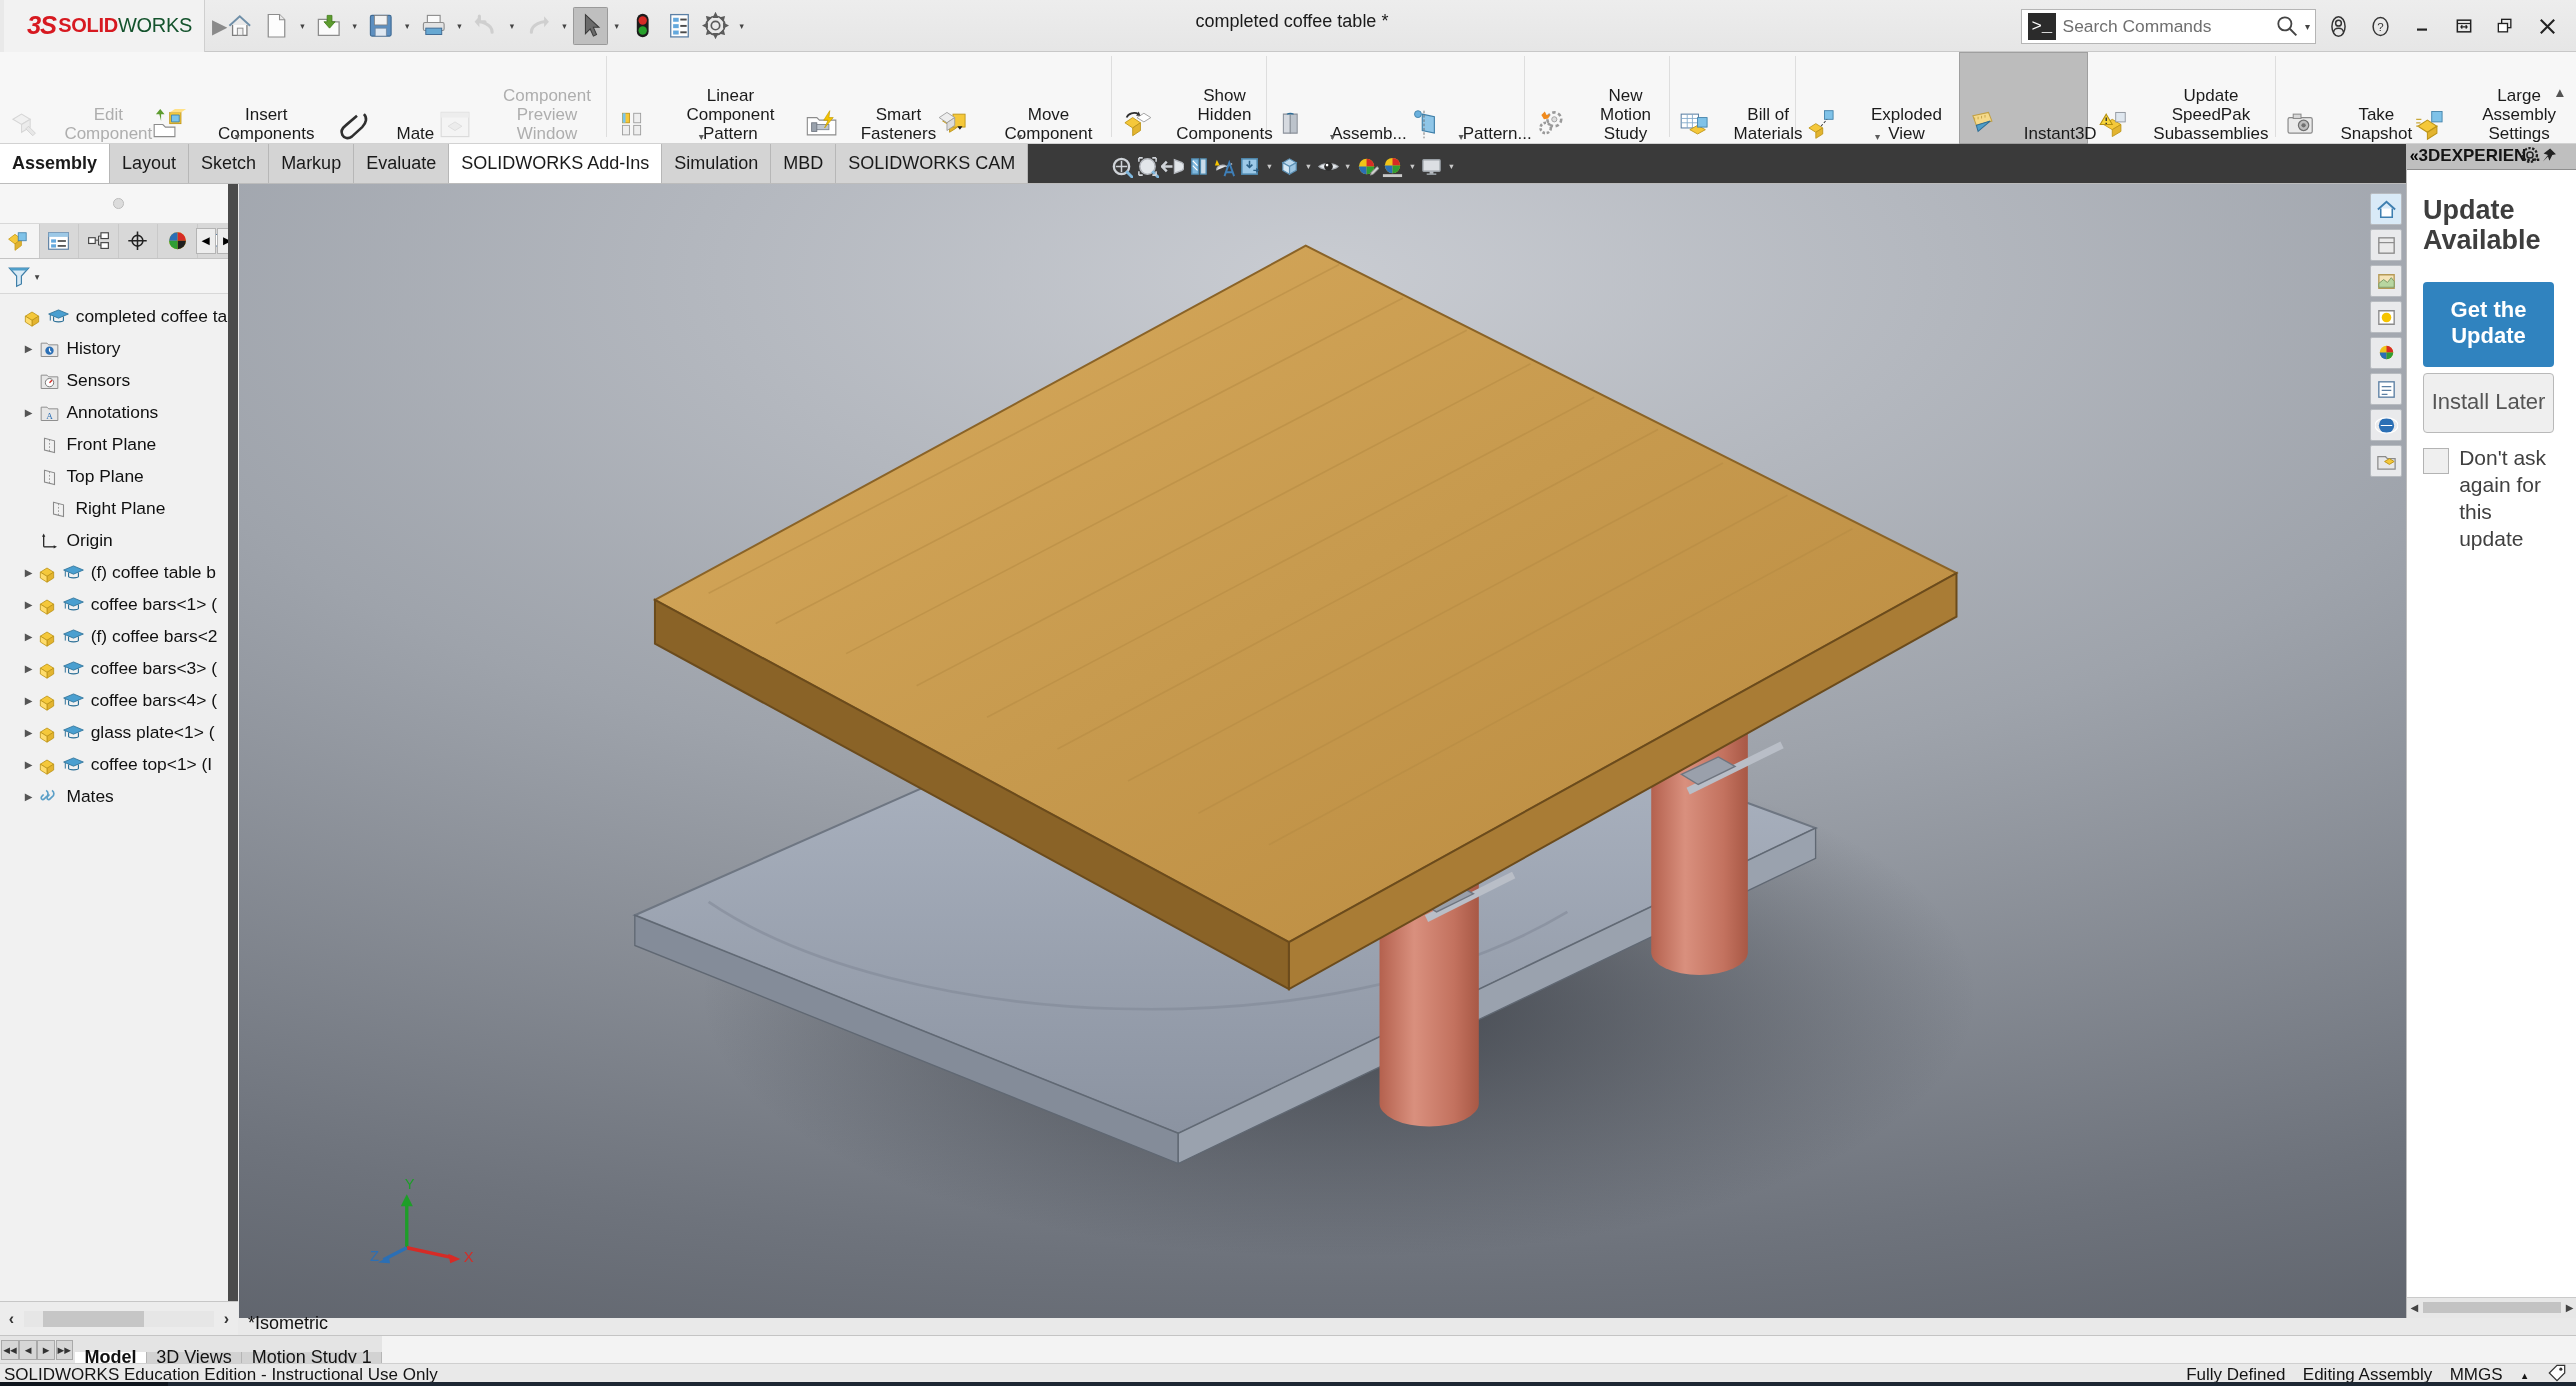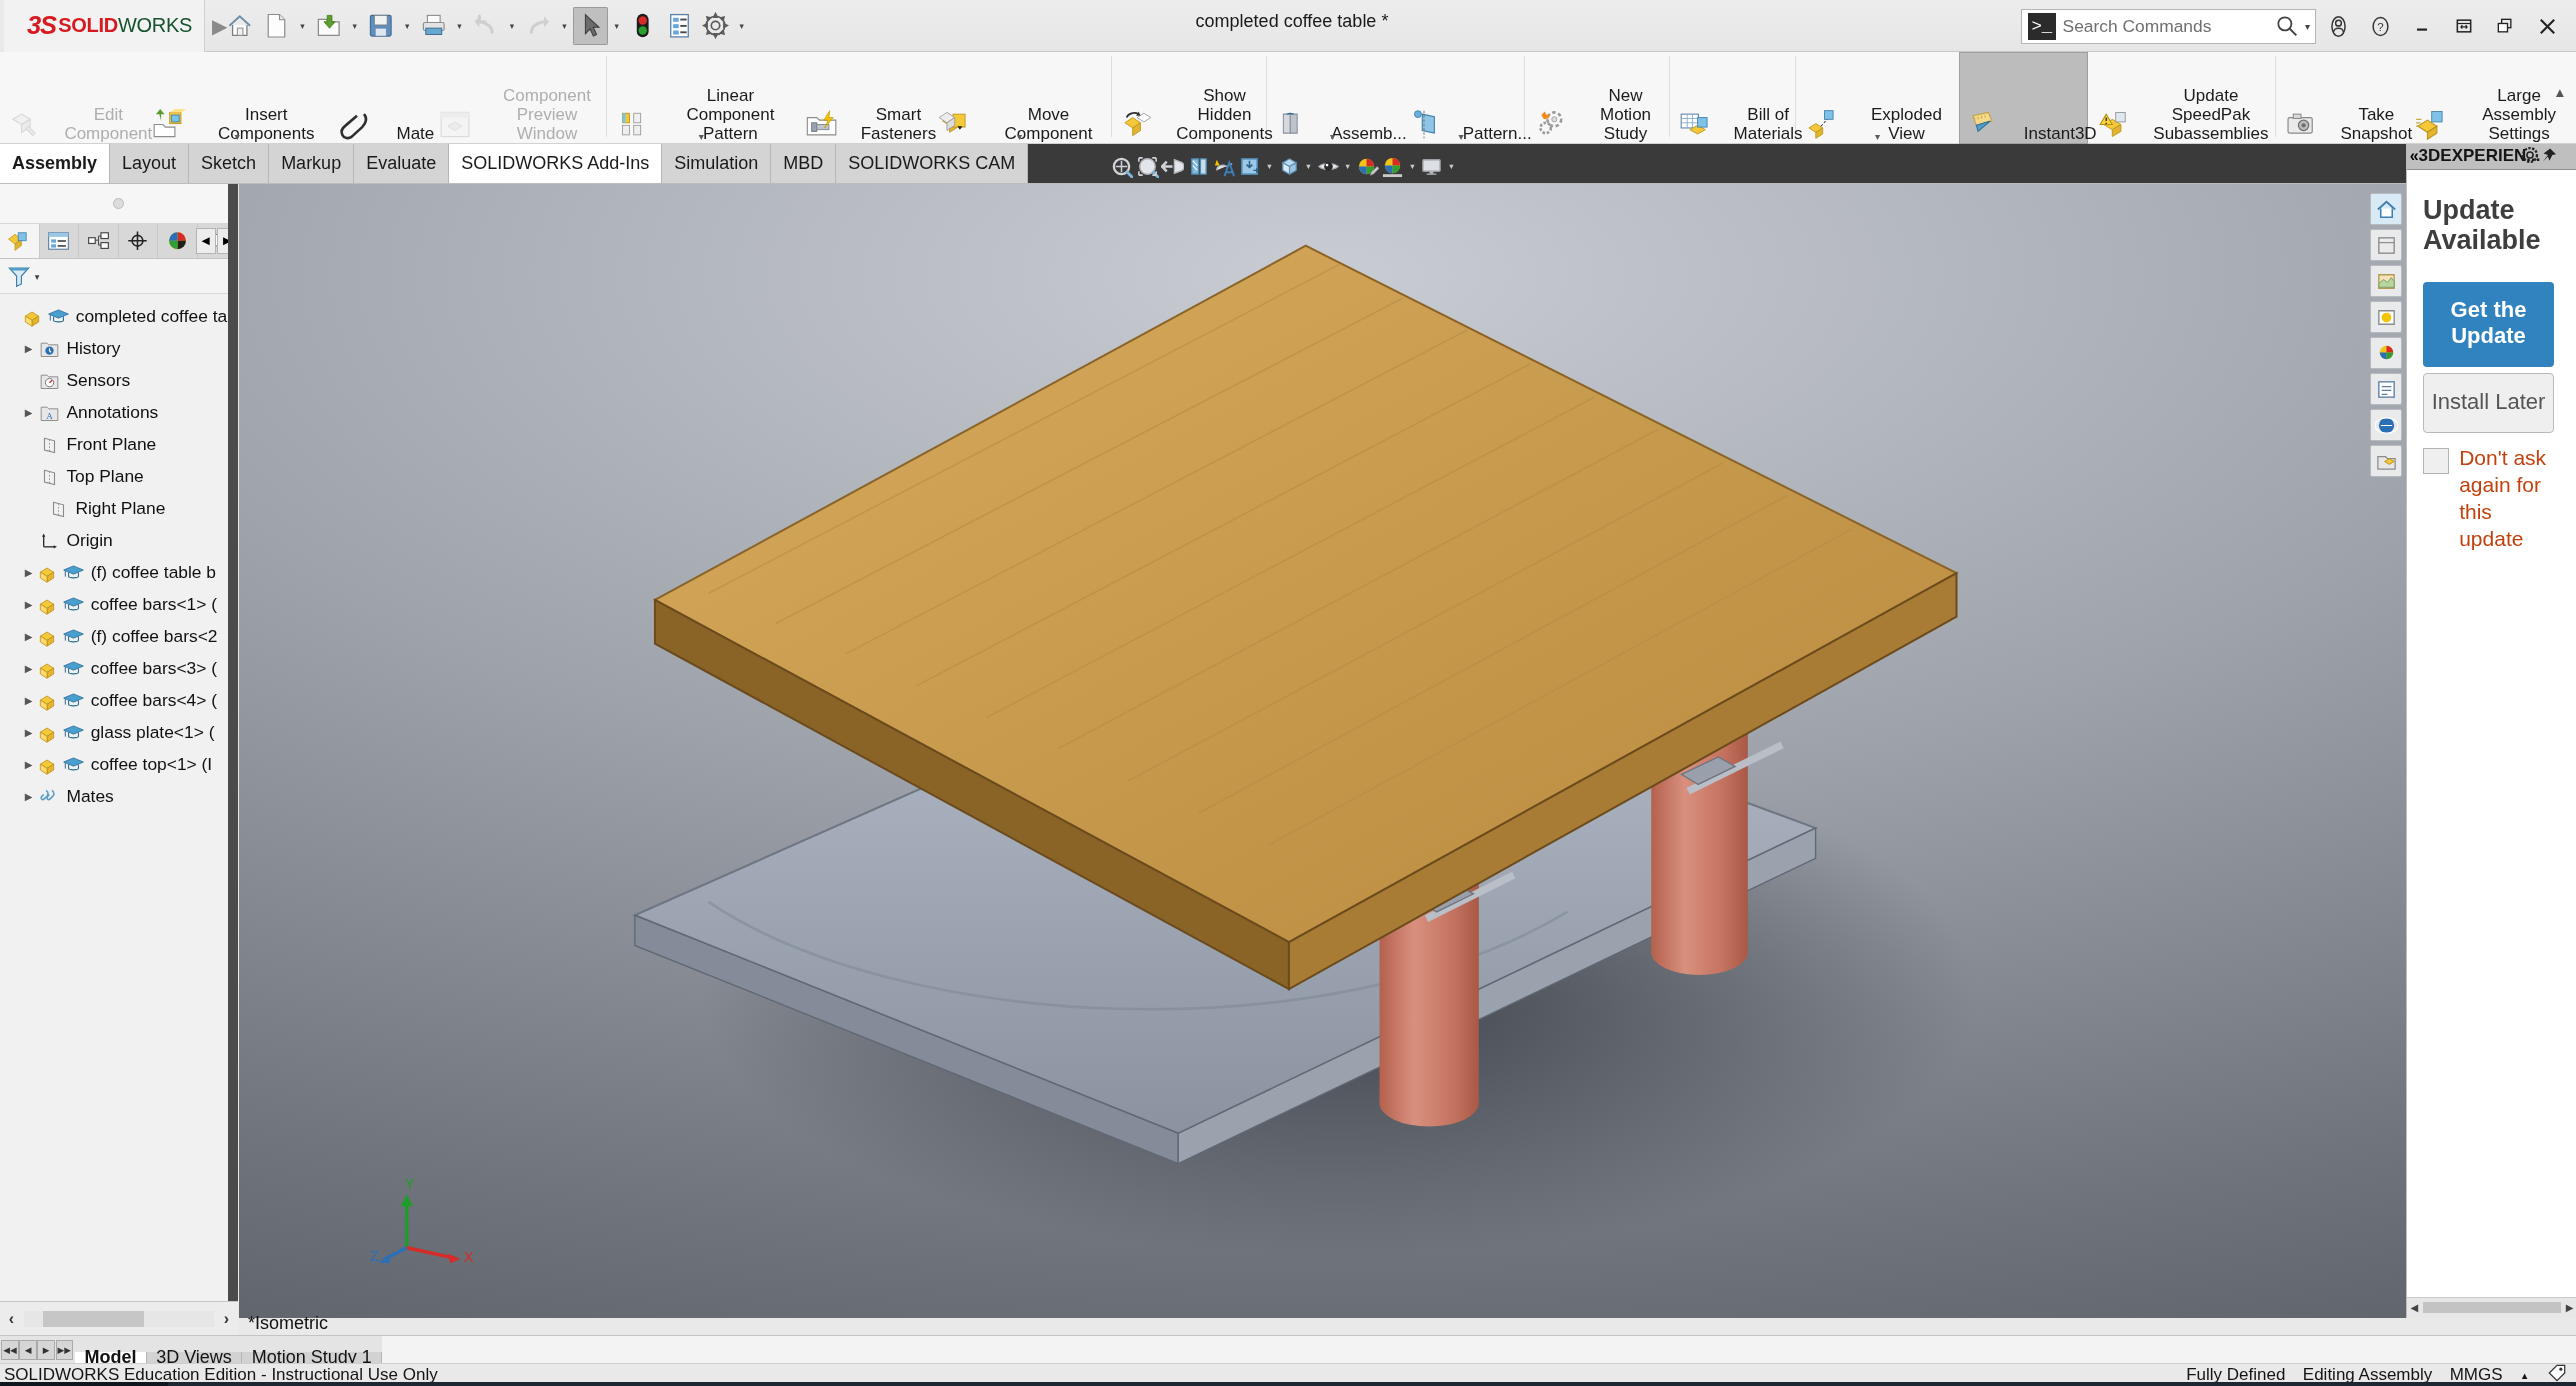--- a/index.html
+++ b/index.html
@@ -132,21 +132,21 @@
   .tp-head-text { font-size:17px; font-weight:bold; color:#141414; white-space:nowrap; overflow:hidden;}
   .tp-body { padding:25.5px 16px 0 16px; }
   .tp-title { font-size:27px; font-weight:bold; color:#3e3e3e; line-height:1.12; }
   .tp-text { margin-top:24px; font-size:21px; color:#808080; line-height:1.28; word-break:break-word;}
   .tp-btn-primary { margin-top:27px; width:131px; background:#3083bf; color:#fff; border-radius:4px;
                     text-align:center; font-size:22px; font-weight:bold; line-height:1.18; padding:14.8px 0 17.4px 0;}
   .tp-btn-sec { margin-top:6.7px; width:131px; background:#efefef; border:0.7px solid #b9b9b9; border-radius:4px;
                 color:#555; text-align:center; font-size:22px; line-height:1.18; padding:14.8px 0 17.4px 0;}
   .tp-check-row { margin-top:12px; display:flex; gap:10.7px; }
   .tp-check { width:25.5px; height:25.5px; background:#efefef; border:0.7px solid #b3b3b3; flex:none; margin-top:2.7px;}
-  .tp-check-label { font-size:21px; color:#c2410c; line-height:1.28; }
+  .tp-check-label { font-size:21px; color:#404040; line-height:1.28; }
   .tp-foot { position:absolute; left:0; bottom:0; width:170px; height:21.5px; background:#e7e7e7;
              border-top:0.7px solid #cacaca; display:flex; align-items:center; }
   .tp-foot .ar { width:14.8px; text-align:center; font-size:10px; color:#444;}
   .tp-foot .bar { flex:1; height:10.7px; background:#c3c3c3; margin:0 1.3px;}
 
   
   .docbar { position:absolute; left:0; top:1335px; width:2576px; height:28px;
             background:#e4e4e4; border-top:0.7px solid #c4c4c4; display:flex; align-items:stretch;}
   .doc-navs { width:75px; display:flex; align-items:center; padding-left:1.3px; gap:0.7px;}
   .doc-nav { width:17.4px; height:20px; background:#d6d6d6; border:0.7px solid #a9a9a9;

